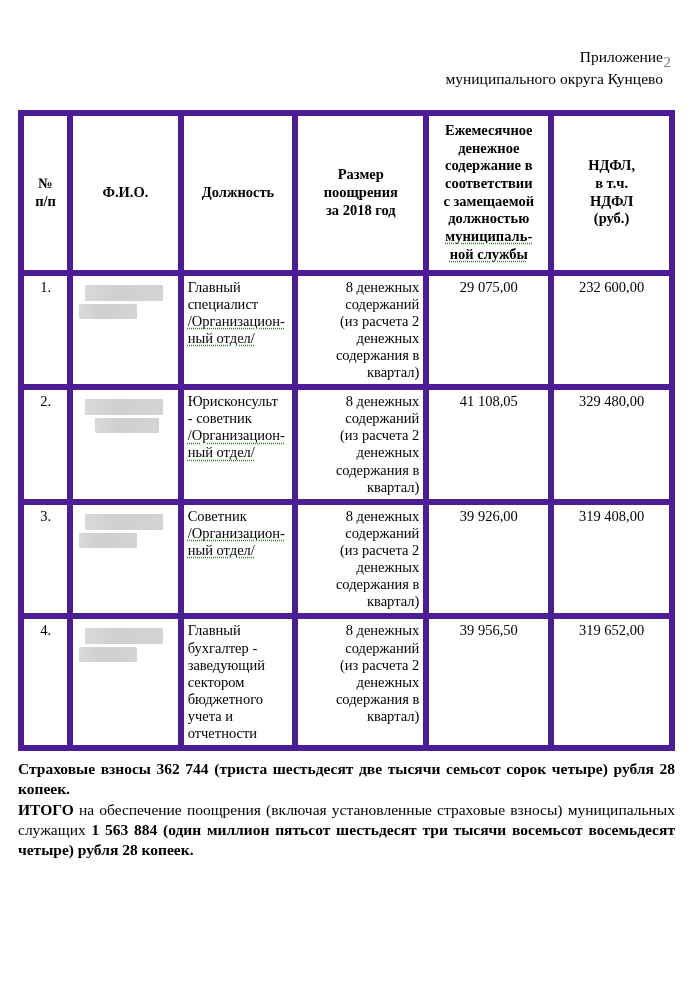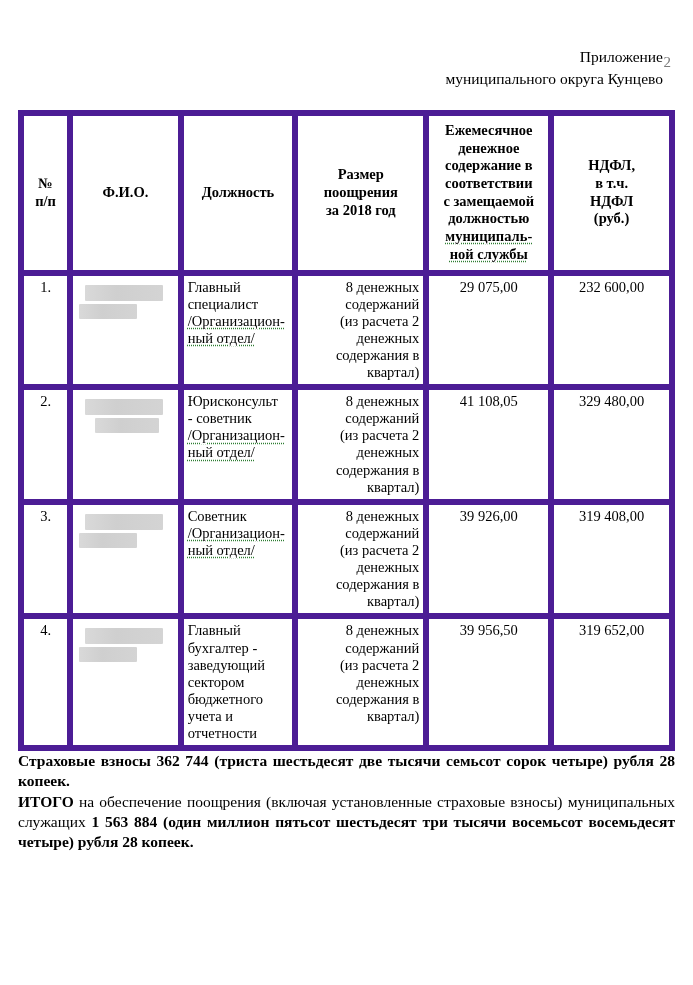--- a/index.html
+++ b/index.html
@@ -108,20 +108,21 @@
   td.money {
     text-align: center;
     vertical-align: middle;
     white-space: nowrap;
   }
   .post-justify {
     text-align: justify;
     text-align-last: left;
   }
   .footer {
+    margin-top: 8px;
     font-size: 15.5px;
     line-height: 1.28;
     text-align: justify;
     font-family: "Liberation Serif", serif;
   }
   .footer p {
     margin: 0 0 1px 0;
   }
   .footer .b { font-weight: bold; }
   .footer .reg { font-weight: normal; }

